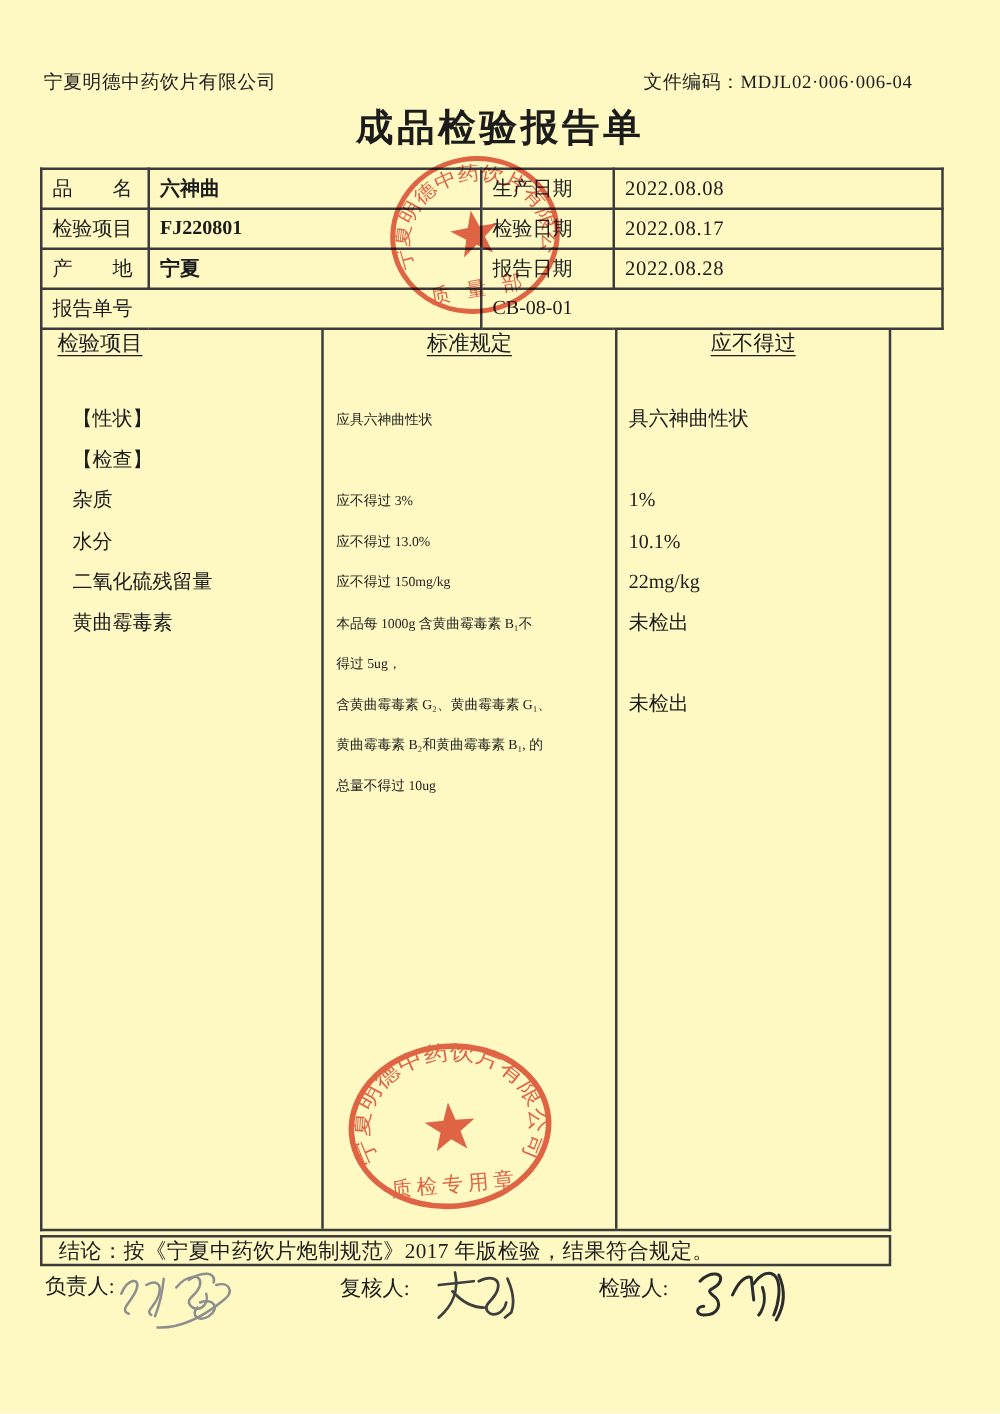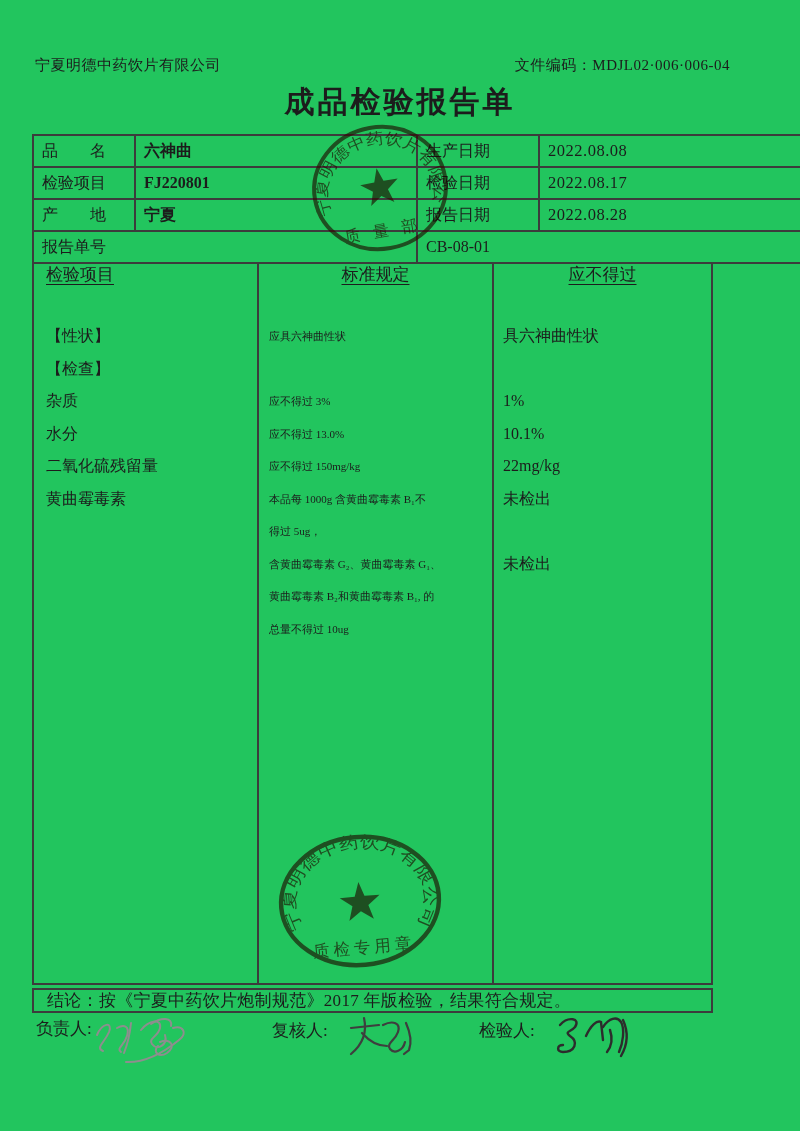--- a/index.html
+++ b/index.html
@@ -1,45 +1,45 @@
 <!DOCTYPE html>
 <html><head>
 <meta charset="utf-8">
 <style>
   html,body{margin:0;padding:0;background:#ffffff;}
   body{width:800px;height:1131px;position:relative;overflow:hidden;
        font-family:"Liberation Serif","DejaVu Serif",serif;color:#1c1c1c;}
-  .page{position:absolute;inset:0;background:#22c55e;}
+  .page{position:absolute;inset:0;background:#fef9c3;}
 
   
   .doc-header{position:absolute;top:56px;left:35px;width:695px;display:flex;
               justify-content:space-between;font-size:15px;letter-spacing:.5px;}
   .doc-title{position:absolute;top:82px;left:0;width:800px;text-align:center;
              font-size:30px;font-weight:bold;letter-spacing:3px;}
 
   
   table.info{position:absolute;left:32px;top:134px;width:681px;border-collapse:collapse;
              table-layout:fixed;font-size:16px;}
-  table.info td{border:2px solid #3c3c3c;height:30px;padding:0 16px 0 8px;white-space:nowrap;
+  table.info td{border:2px solid #3c3c3c;height:30px;padding:0 0 0 8px;white-space:nowrap;
                 overflow:hidden;}
   td.c1{width:76px;}td.c2{width:256px;font-weight:bold;}td.c3{width:96px;}td.c4{width:253px;}
   .date-val{font-size:16.5px;letter-spacing:.5px;}
 
   
   .result{position:absolute;left:32px;top:263px;width:681px;height:722px;box-sizing:border-box;
           border-left:2px solid #3c3c3c;border-right:2px solid #3c3c3c;border-bottom:2px solid #3c3c3c;
           display:grid;grid-template-columns:225px 235px 217px;font-size:16px;}
   .rcol{overflow:hidden;}
   .rcol.b{border-right:2px solid #3c3c3c;}
   .rhead{height:57px;box-sizing:border-box;font-size:17px;}
   .rhead span{text-decoration:underline;text-underline-offset:4px;}
   .rhead.left{padding-left:12px;}
   .rhead.center{text-align:center;}
   .rline{height:32.5px;line-height:32.5px;white-space:nowrap;}
-  .rcol1 .rline{padding-left:12px;}
+  .rcol1 .rline{padding-left:24px;}
   .rcol2 .rline{padding-left:10px;font-size:11px;}
   .rcol3 .rline{padding-left:9px;}
 
   
   .conclusion{position:absolute;left:32px;top:988px;width:681px;height:25px;box-sizing:border-box;
               border:2px solid #3c3c3c;line-height:21px;font-size:17px;padding-left:13px;
               letter-spacing:.3px;white-space:nowrap;}
 
   
   .siglabel{position:absolute;font-size:17px;white-space:nowrap;}

